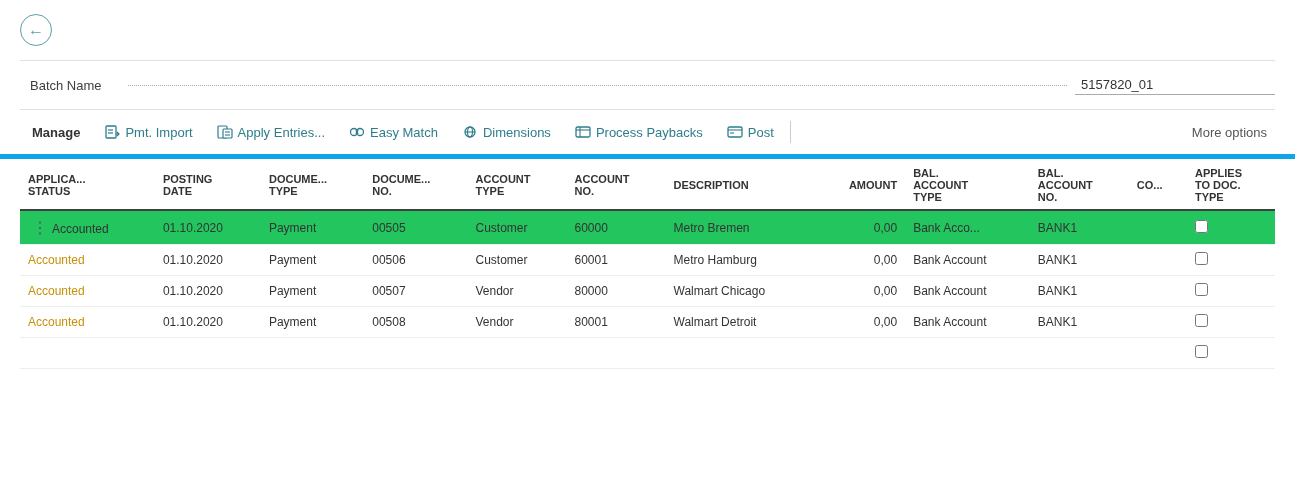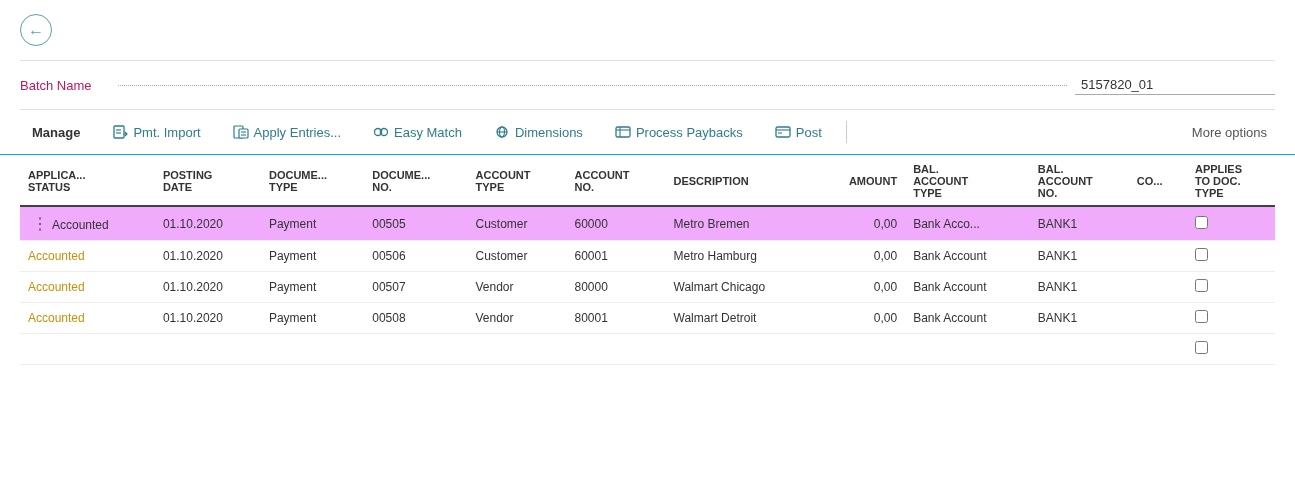--- a/index.html
+++ b/index.html
@@ -15,32 +15,32 @@
     }
     .page-title {
       font-size: 14px; font-weight: 600; color: #333; letter-spacing: 0.3px;
     }
 
     .divider { height: 1px; background: #e0e0e0; margin: 0 20px; }
 
     .batch-row {
       display: flex; align-items: center; padding: 14px 20px 14px 20px;
     }
-    .batch-label { color: #be185d; font-size: 13px; min-width: 90px; }
+    .batch-label { color: #404040; font-size: 13px; min-width: 90px; margin-left: 10px; }
     .batch-dots {
       flex: 1; border-bottom: 1.5px dotted #aaa; margin: 0 8px; height: 1px; margin-bottom: -1px;
     }
     .batch-input {
       border: none; border-bottom: 1.5px solid #aaa; outline: none;
       font-size: 13px; padding: 2px 6px; min-width: 200px; color: #333;
     }
 
     .toolbar {
-      display: flex; align-items: center; padding: 8px 20px; gap: 8px;
-      border-bottom: 1px solid #0ea5e9; flex-wrap: wrap;
+      display: flex; align-items: center; padding: 8px 20px; gap: 0;
+      border-bottom: 5px solid #0ea5e9; flex-wrap: wrap;
     }
     .toolbar-item {
       display: flex; align-items: center; gap: 5px; padding: 6px 12px;
       cursor: pointer; color: #2e7d8c; font-size: 13px; white-space: nowrap;
       border-radius: 3px; text-decoration: none;
     }
     .toolbar-item.plain { color: #333; font-weight: 600; cursor: default; }
     .toolbar-separator { width: 1px; background: #ccc; height: 22px; margin: 0 4px; }
     .toolbar-more { margin-left: auto; color: #555; cursor: pointer; padding: 6px 8px; }
 
@@ -48,21 +48,21 @@
 
     .table-container { padding: 0 20px; overflow-x: auto; }
     table { width: 100%; border-collapse: collapse; font-size: 12px; }
     thead tr th {
       text-align: left; padding: 8px 8px 6px 8px; font-weight: 600; color: #333;
       border-bottom: 2px solid #404040; font-size: 11px; white-space: nowrap;
     }
     tbody tr td {
       padding: 7px 8px; border-bottom: 1px solid #eee; white-space: nowrap;
     }
-    tbody tr.selected { background: #f0abfc; }
+    tbody tr.selected { background: #22c55e; }
 
     .status-yellow { color: #c8900a; font-size: 12px; }
     .status-dark { color: #333; font-size: 12px; }
 
     .three-dots {
       color: #555; font-size: 16px; cursor: pointer; padding: 0 4px;
     }
     input[type="checkbox"] { width: 13px; height: 13px; cursor: pointer; }
 
     .empty-row td { height: 28px; }

